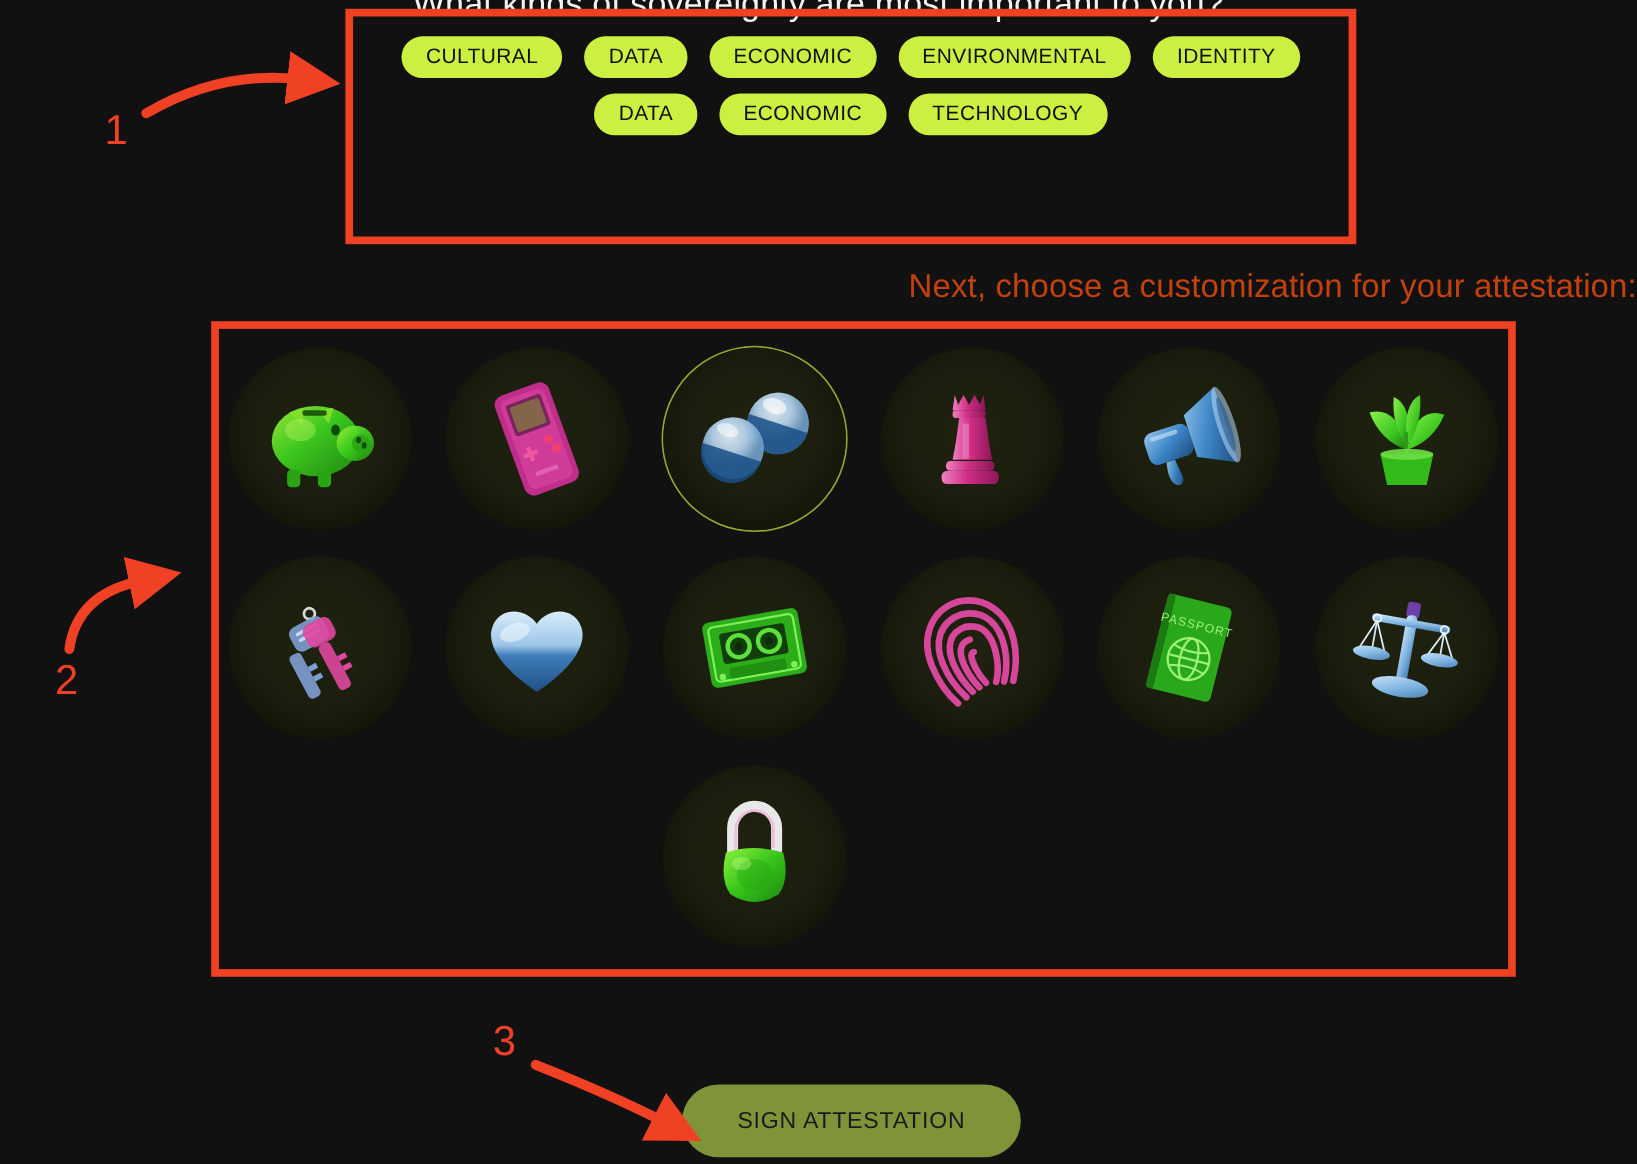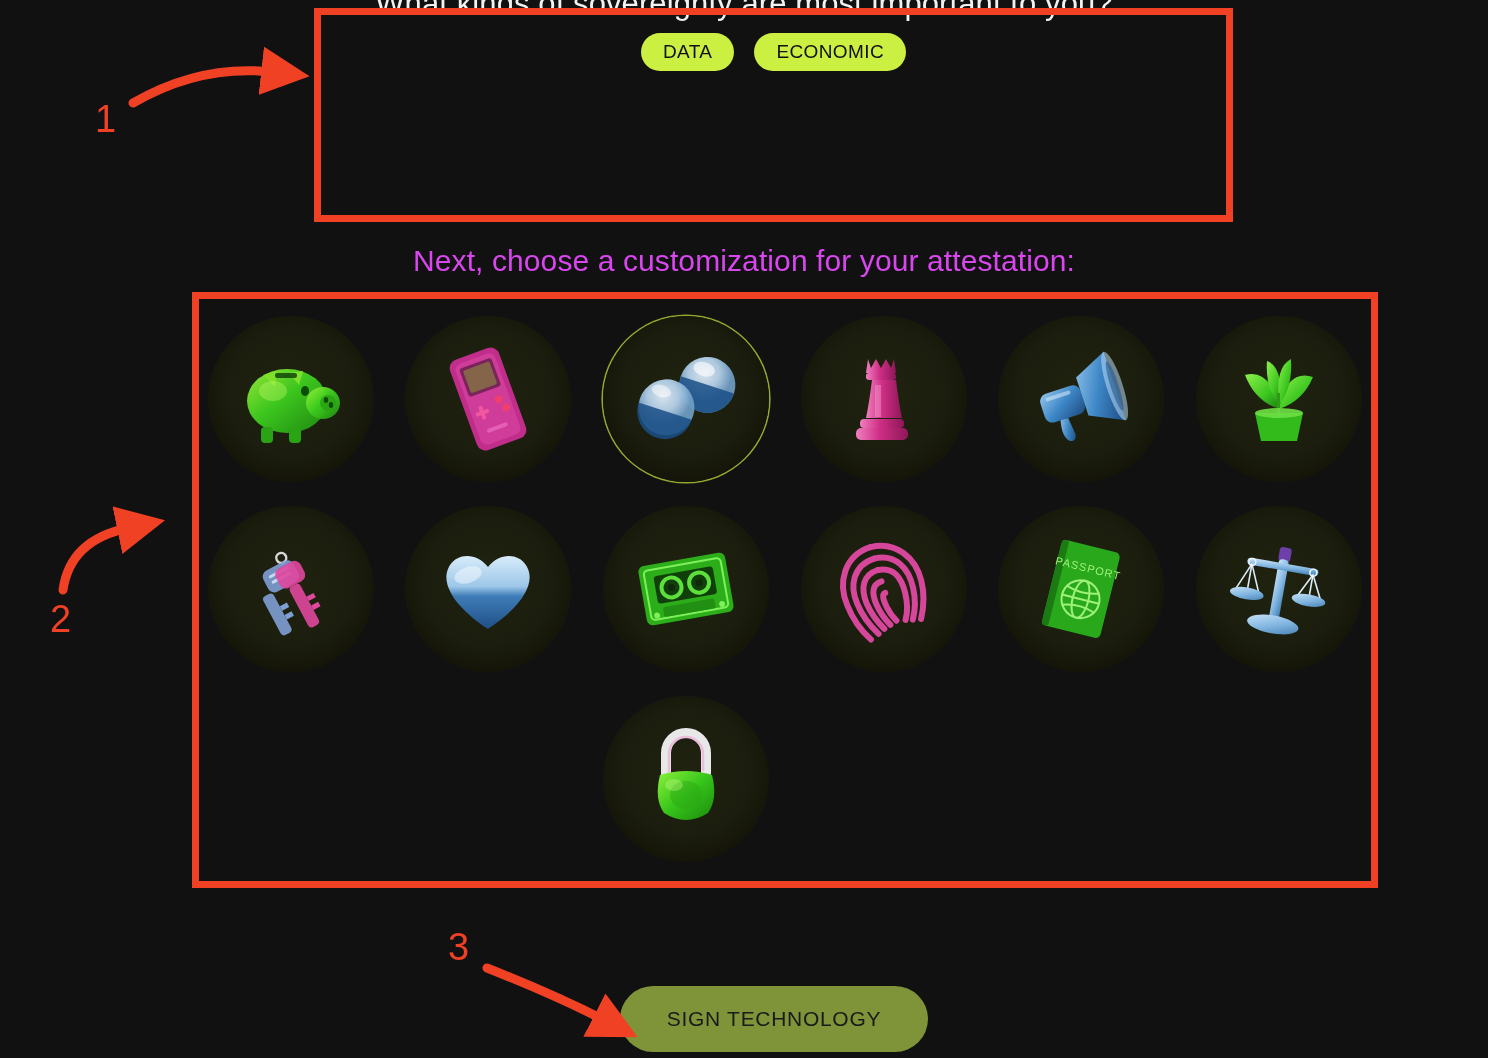--- a/index.html
+++ b/index.html
@@ -33,22 +33,22 @@
     font-weight: 400;
     letter-spacing: 0.1px;
     white-space: nowrap;
   }
 
   .heading-second {
     position: absolute;
     left: 0;
     top: 244px;
     width: 1488px;
-    text-align: center;
-    color: #d946ef;
+    text-align: right;
+    color: #c2410c;
     font-size: 30px;
     font-weight: 400;
     letter-spacing: 0.1px;
     white-space: nowrap;
   }
 
   
   .tags-region {
     position: absolute;
     left: 314px;
@@ -185,22 +185,30 @@
 </head>
 <body>
 
 <div class="page">
 
   <div class="heading-top">What kinds of sovereignty are most important to you?</div>
 
   <div class="tags-region">
     <div class="tags-inner">
       <div class="tag-row">
+        <button class="tag-pill">CULTURAL</button>
         <button class="tag-pill">DATA</button>
         <button class="tag-pill">ECONOMIC</button>
+        <button class="tag-pill">ENVIRONMENTAL</button>
+        <button class="tag-pill">IDENTITY</button>
+      </div>
+      <div class="tag-row">
+        <button class="tag-pill">DATA</button>
+        <button class="tag-pill">ECONOMIC</button>
+        <button class="tag-pill">TECHNOLOGY</button>
       </div>
     </div>
   </div>
 
   <div class="heading-second">Next, choose a customization for your attestation:</div>
 
   <div class="grid-region">
     <div class="icon-grid">
 
       <div class="icon-cell">
@@ -467,21 +475,21 @@
             <path d="M38 60 q26 -8 52 0 q6 24 -4 38 q-22 14 -44 0 q-10 -14 -4 -38 Z" fill="url(#pdG)"></path>
             <ellipse cx="64" cy="80" rx="16" ry="14" fill="#2aa714" opacity="0.45"></ellipse>
             <ellipse cx="52" cy="70" rx="9" ry="6" fill="#c8ff8c" opacity="0.35"></ellipse>
           </svg>
         </div>
       </div>
 
     </div>
   </div>
 
-  <button class="sign-btn">SIGN TECHNOLOGY</button>
+  <button class="sign-btn">SIGN ATTESTATION</button>
 
   <div class="annotations">
 
     <div class="anno-box anno-box-1"></div>
     <div class="anno-box anno-box-2"></div>
 
     <svg width="1488" height="1058" style="position:absolute;left:0;top:0;">
       <defs>
         <marker id="ah" markerWidth="5.4" markerHeight="5.4" refX="1.2" refY="2.7" orient="auto">
           <path d="M0,0 L5.4,2.7 L0,5.4 Z" fill="#f04124"></path>

